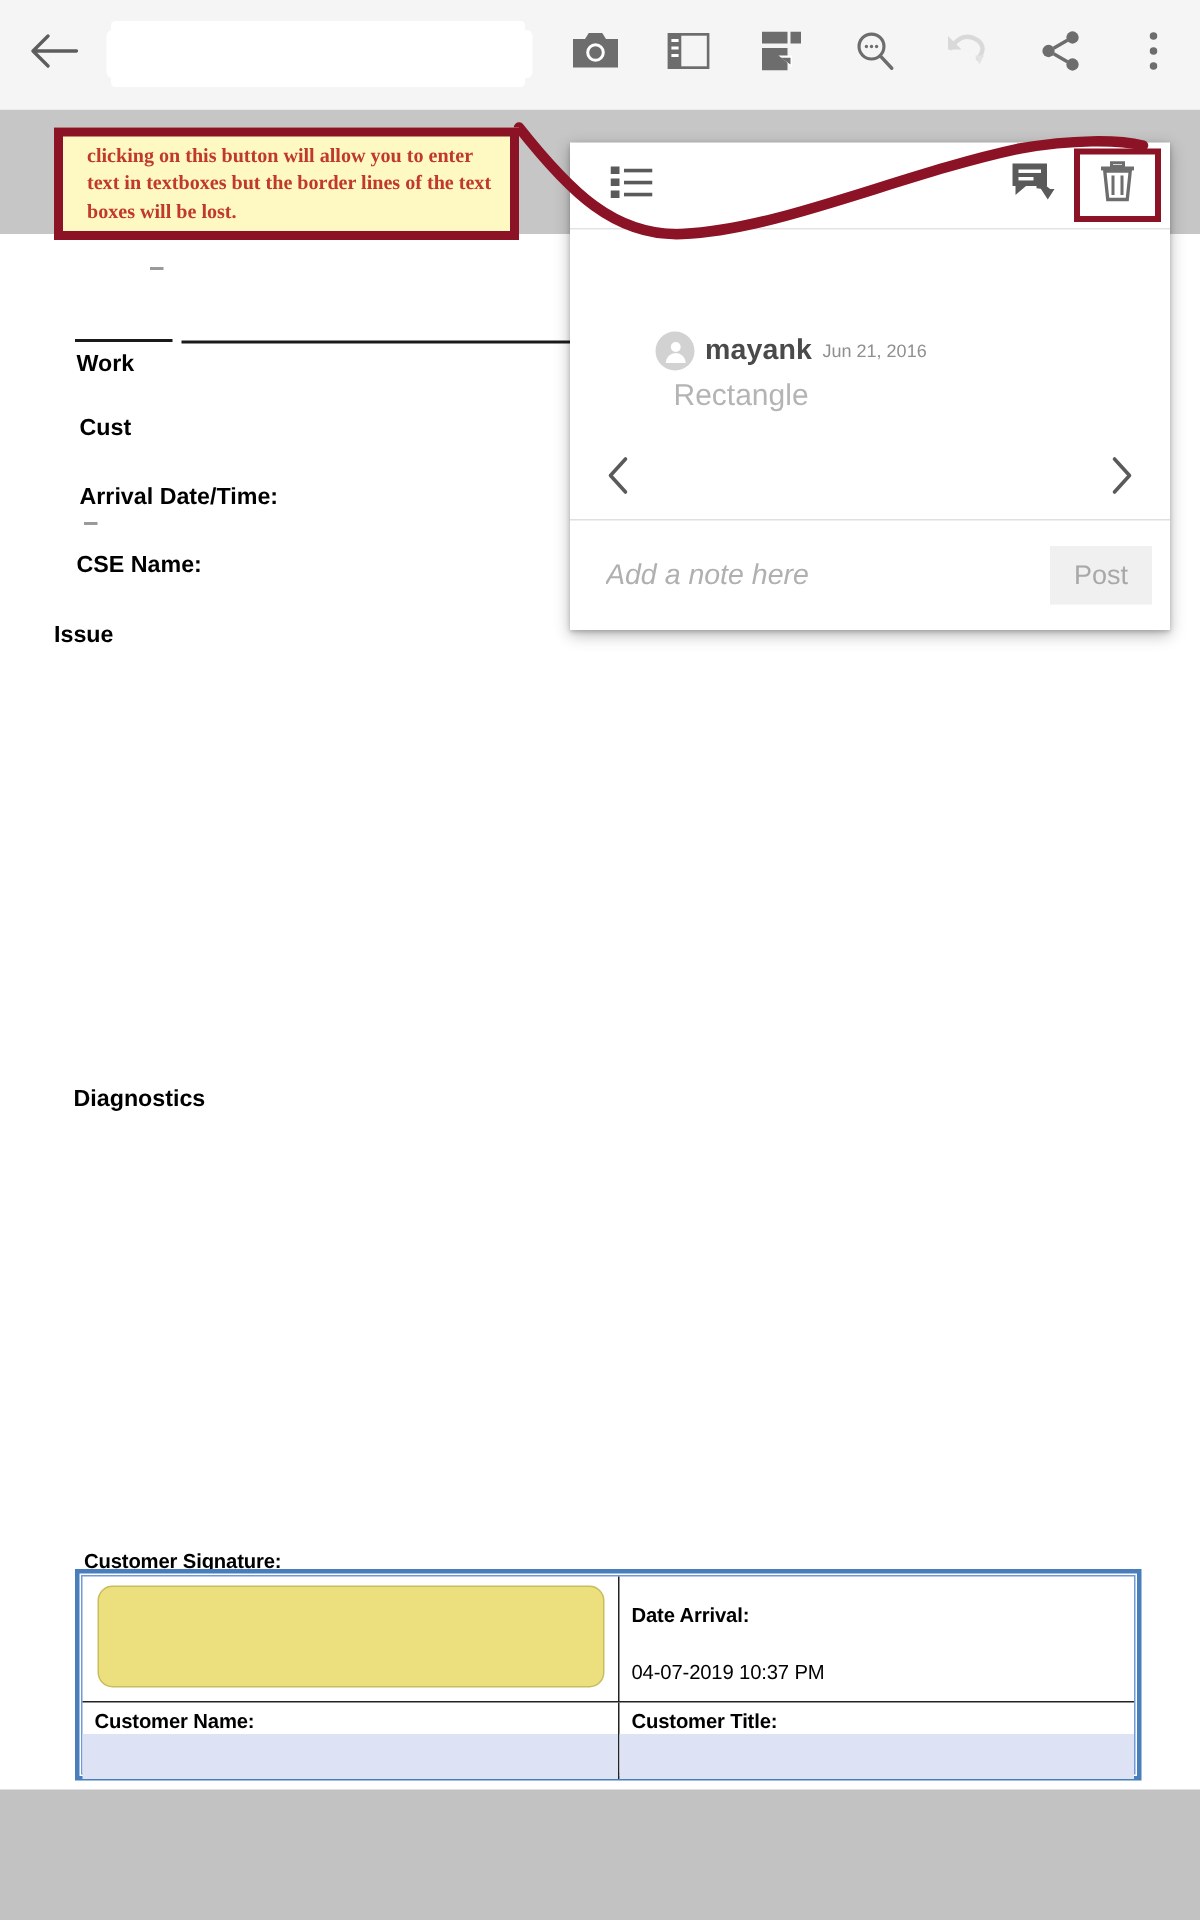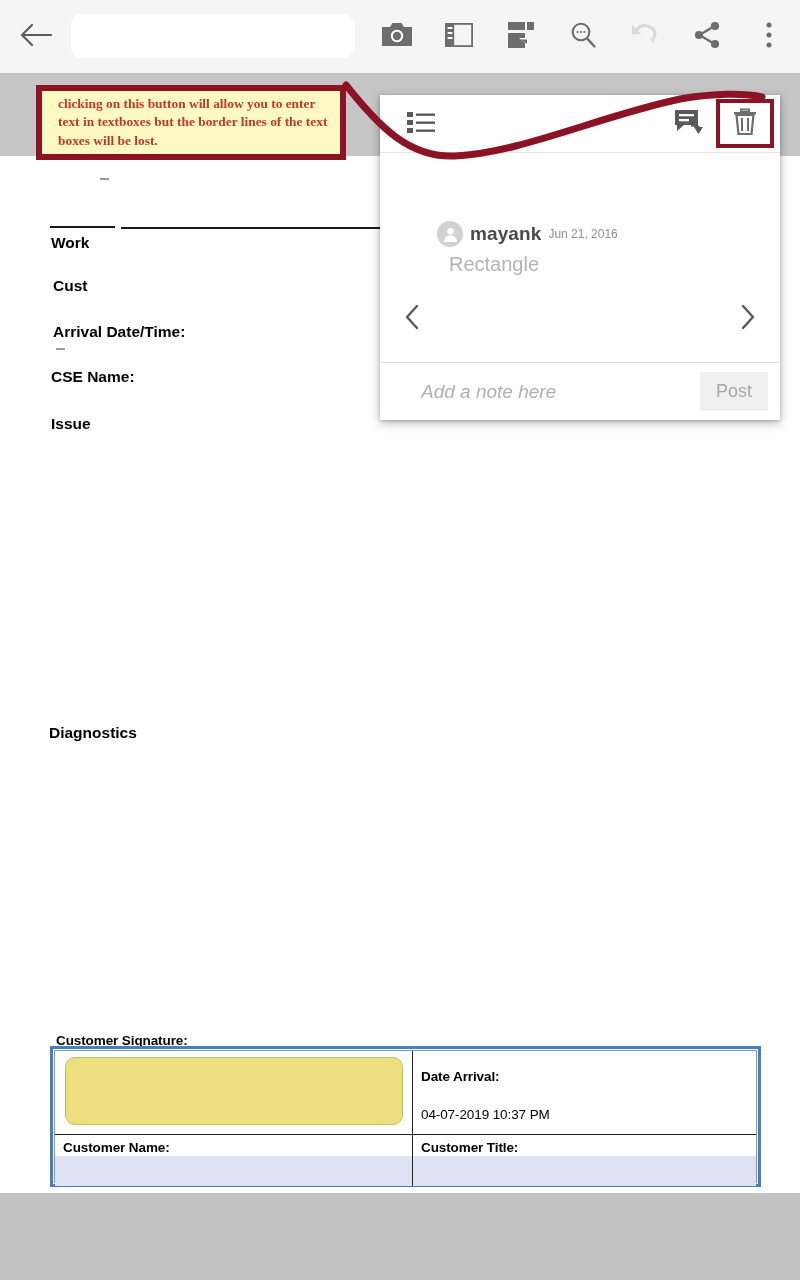--- a/index.html
+++ b/index.html
@@ -131,23 +131,23 @@
     font-family: "Liberation Sans", sans-serif;
     margin-left: 16px;
   }
   .nav-arrow {
     position: absolute; top: 146px; width: 40px; height: 40px;
     display: flex; align-items: center; justify-content: center;
   }
   .nav-prev { left: 12px; }
   .nav-next { right: 12px; }
   .popup-footer {
-    position: absolute; left: 0; bottom: 0; width: 400px; height: 58px;
+    position: absolute; left: 0; bottom: 0; width: 400px; height: 74px;
     border-top: 1px solid #e0e0e0; display: flex; align-items: center;
-    padding: 0 12px 0 41px; background: #fff;
+    padding: 0 12px 0 24px; background: #fff;
   }
   .note-input {
     flex: 1; border: none; outline: none; background: transparent;
     font-family: "Liberation Sans", sans-serif; font-size: 19px;
     font-style: italic; color: #b0b0b0;
   }
   .note-input::placeholder { color: #b0b0b0; font-style: italic; }
   .post-btn {
     background: #f0f0f0; border: none; color: #a8a8a8;
     font-family: "Liberation Sans", sans-serif; font-size: 18px;
@@ -179,21 +179,21 @@
   <div class="doc-layer">
     <div class="tick-mark" style="left:100px;top:22px;"></div>
     <div class="rule" style="left:50px;top:70px;width:65px;"></div>
     <div class="rule" style="left:121px;top:71px;width:262px;"></div>
 
     <div class="form-label" style="left:51px;top:78px;">Work</div>
     <div class="form-label" style="left:53px;top:121px;">Cust</div>
     <div class="form-label" style="left:53px;top:167px;">Arrival Date/Time:</div>
     <div class="tick-mark" style="left:56px;top:192px;"></div>
     <div class="form-label" style="left:51px;top:212px;">CSE Name:</div>
-    <div class="form-label" style="left:51px;top:259px;">Issue</div>
+    <div class="form-label" style="left:36px;top:259px;">Issue</div>
     <div class="form-label" style="left:49px;top:568px;">Diagnostics</div>
   </div>
 
   <div class="sig-caption">Customer Signature:</div>
   <div class="sig-table">
     <div class="sig-inner"></div>
     <div class="sig-row1">
       <div class="sig-cell-sign">
         <div class="sig-yellow"></div>
       </div>

